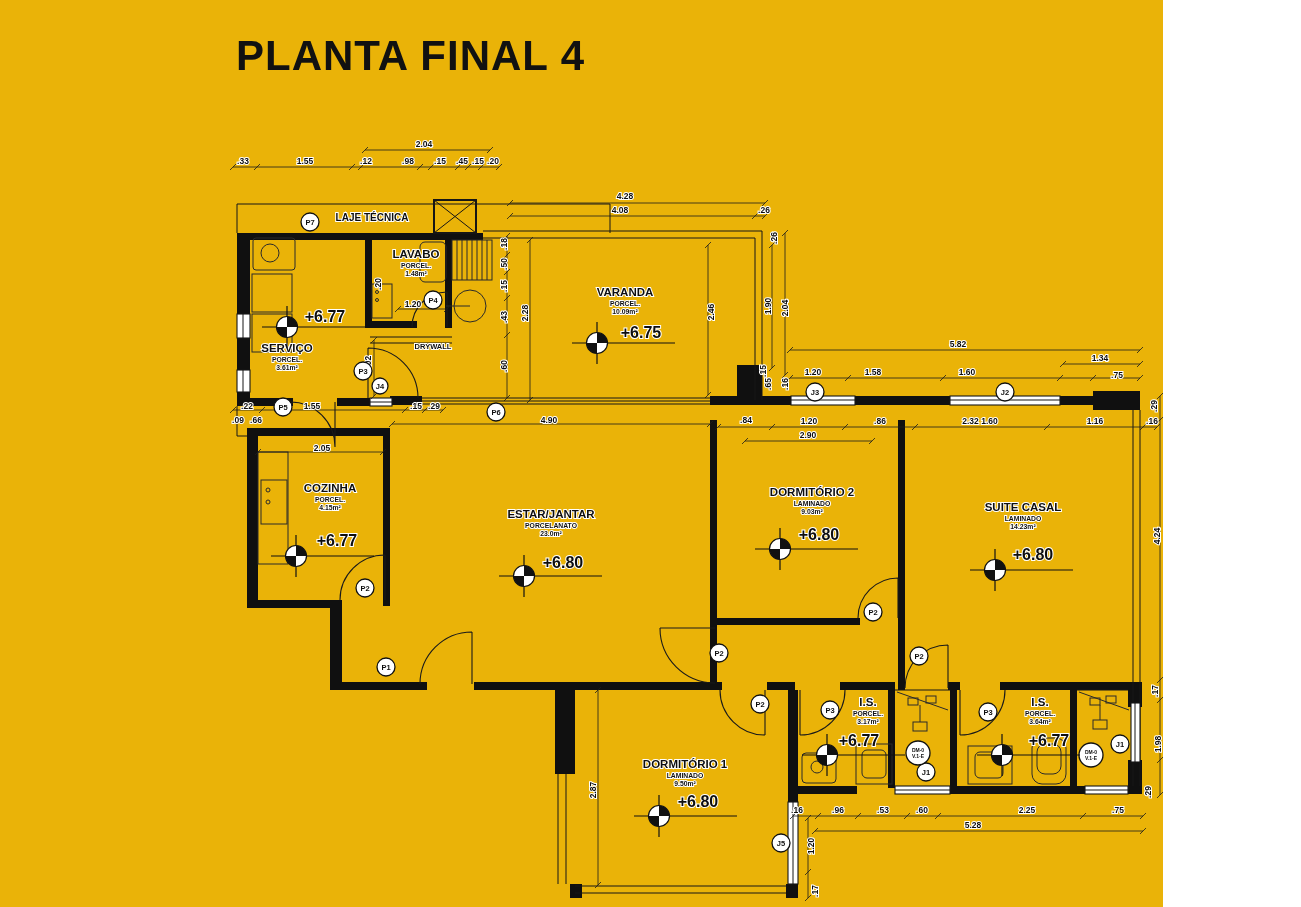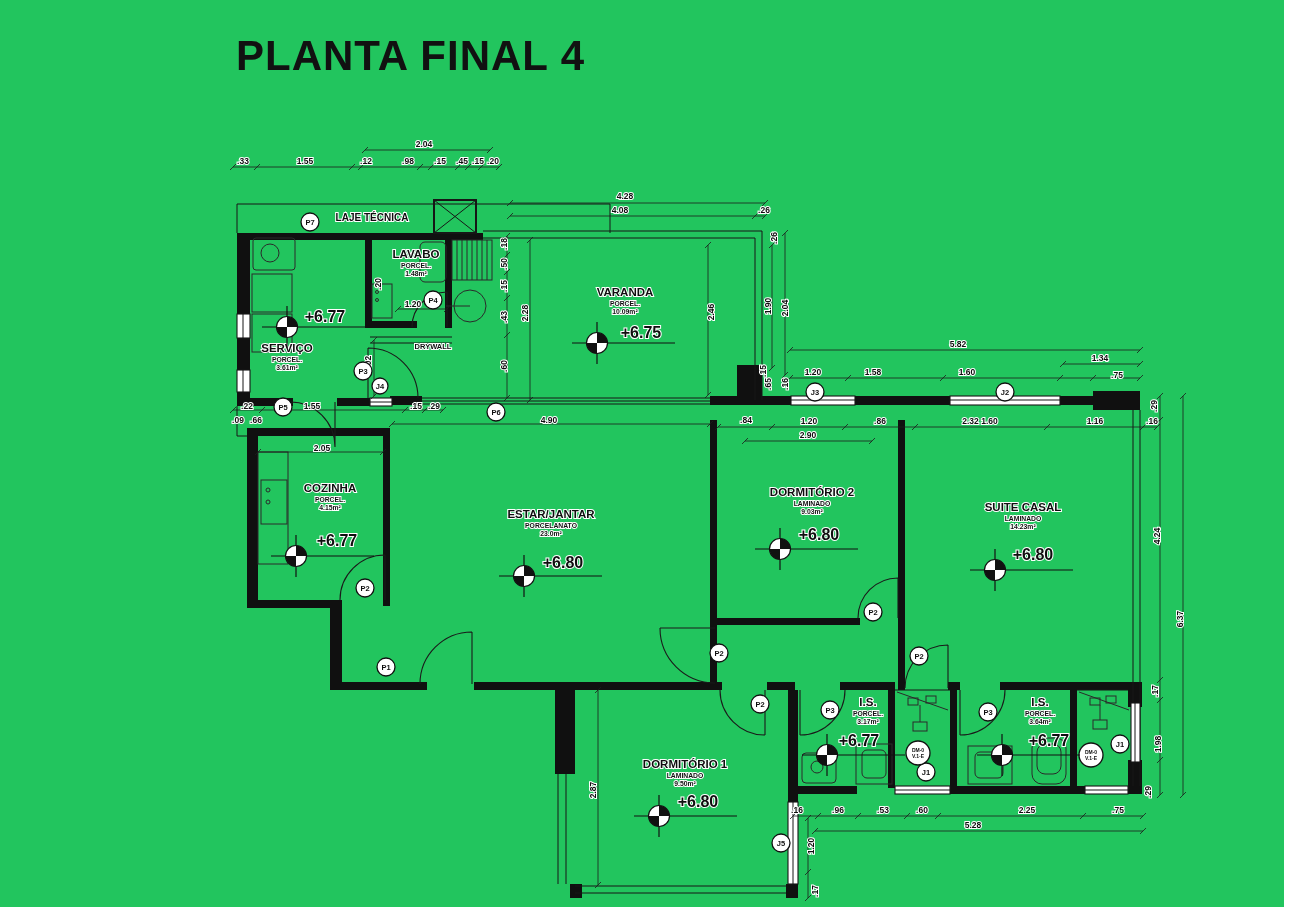--- a/index.html
+++ b/index.html
@@ -1,16 +1,16 @@
 <!DOCTYPE html>
 <html><head>
 <meta charset="utf-8">
 <style>
   html,body{margin:0;padding:0;background:#ffffff;}
-  .sheet{position:relative;width:1284px;height:907px;background:#22c55e;overflow:hidden;
+  .sheet{position:relative;width:1163px;height:907px;background:#eab308;overflow:hidden;
          font-family:"Liberation Sans", sans-serif;}
   .title{position:absolute;left:236px;top:32px;font-size:42px;font-weight:700;
          color:#111;letter-spacing:1px;}
   svg{position:absolute;left:0;top:0;}
   .blk{fill:#101010;stroke:none;}
   .t  {fill:none;stroke:#161616;stroke-width:1;}
   .t2 {fill:none;stroke:#161616;stroke-width:2;}
   .fx {fill:none;stroke:#2a2a2a;stroke-width:1;}
   .door{fill:none;stroke:#1a1a1a;stroke-width:1.1;}
   .win{fill:#ffffff;stroke:#161616;stroke-width:1.1;}

